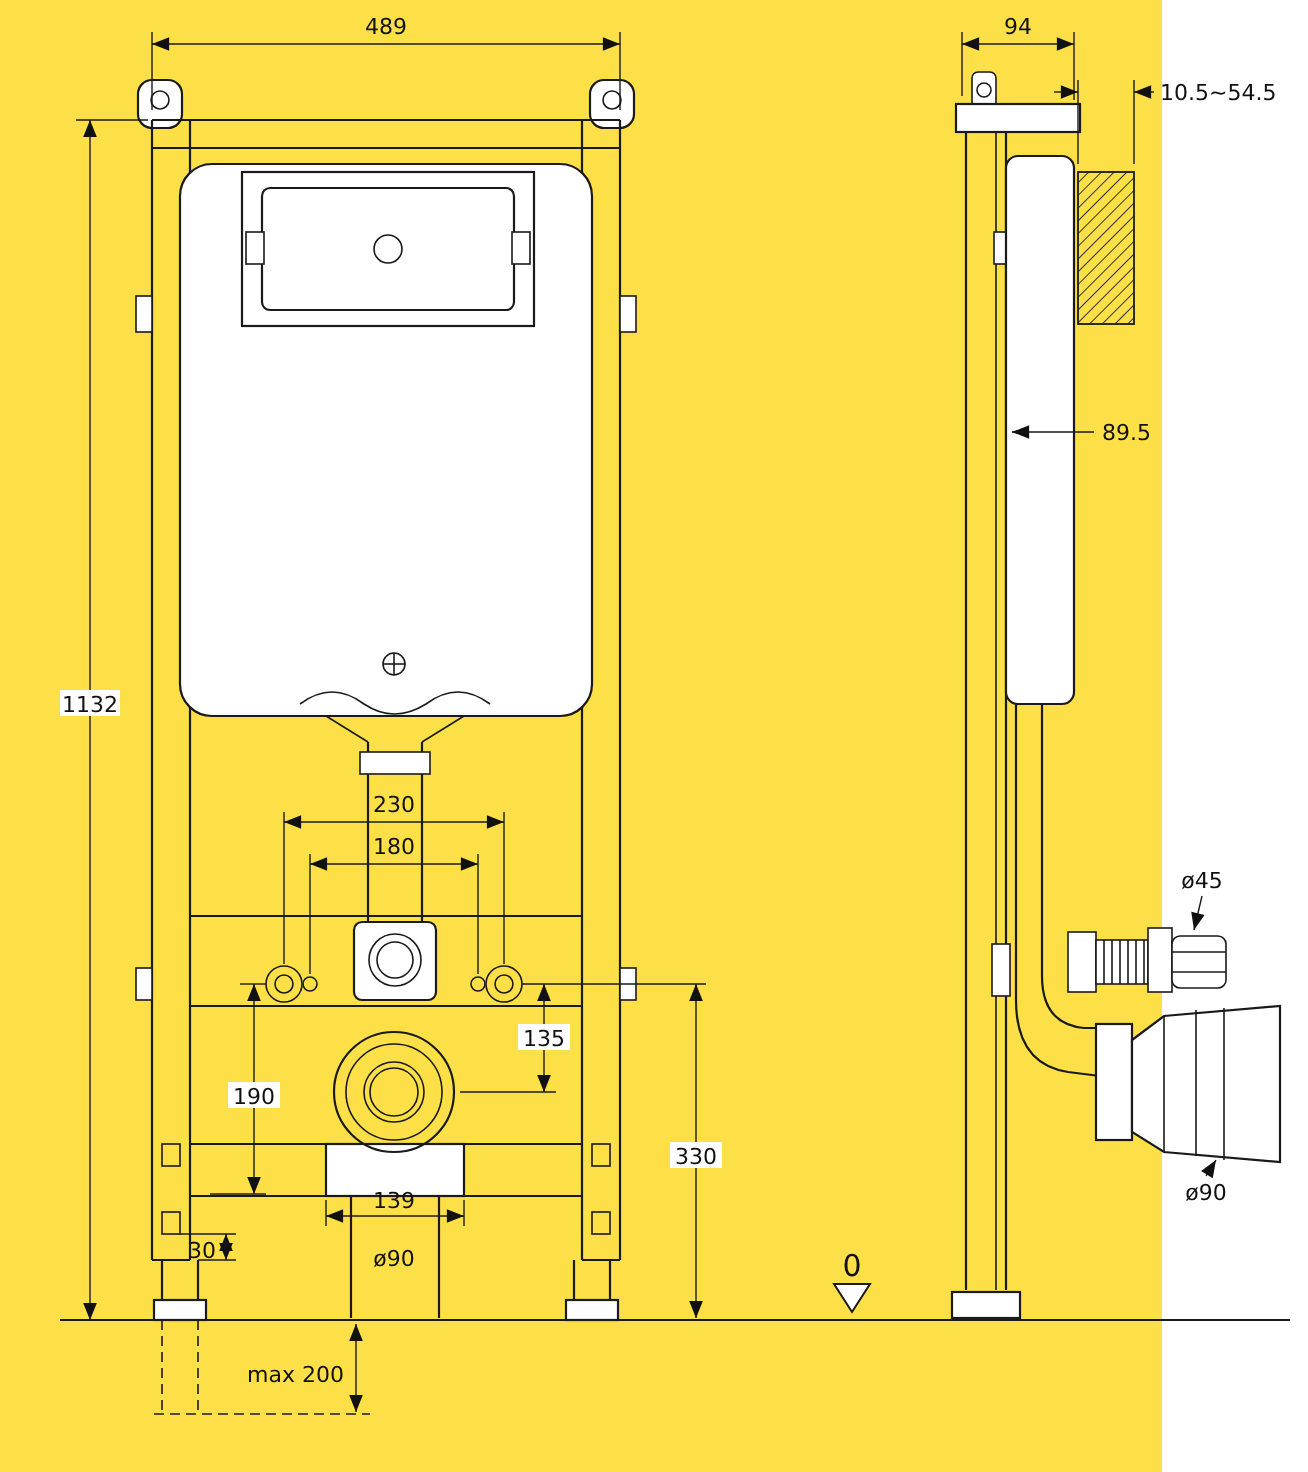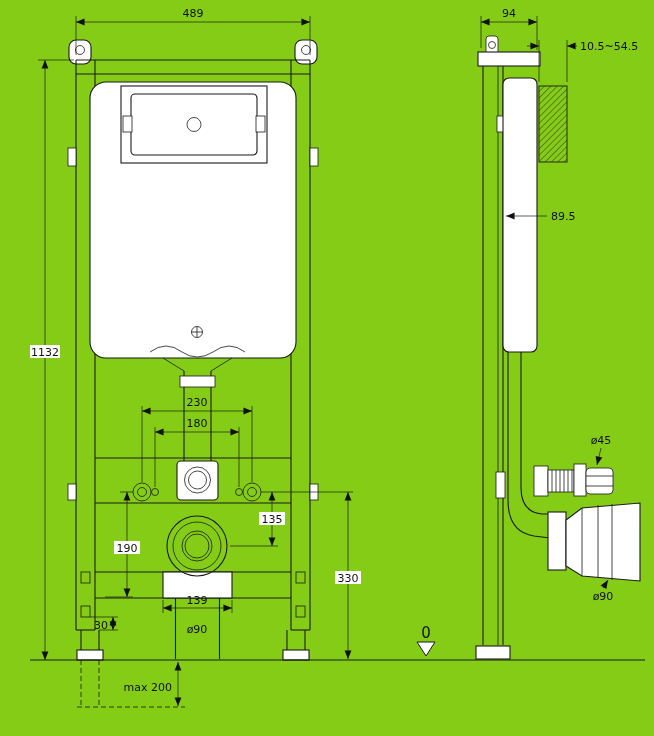--- a/index.html
+++ b/index.html
@@ -1,16 +1,16 @@
 <!DOCTYPE html>
 <html><head>
 <meta charset="utf-8">
 <style>
   html,body{margin:0;padding:0;background:#ffffff;}
-  .stage{width:654px;height:736px;background:#84cc16;position:relative;font-family:"DejaVu Sans",sans-serif;}
+  .stage{width:581px;height:736px;background:#fde047;position:relative;font-family:"DejaVu Sans",sans-serif;}
   svg{display:block;}
   
   .o{fill:none;stroke:#1a1a1a;stroke-width:1.1;}
   .t{fill:none;stroke:#1a1a1a;stroke-width:0.8;}
   .w{fill:#ffffff;stroke:#1a1a1a;stroke-width:1.1;}
   .wt{fill:#ffffff;stroke:#1a1a1a;stroke-width:0.8;}
   
   .dim,.ext{fill:none;stroke:#1a1a1a;stroke-width:0.7;}
   .dash{stroke-dasharray:5 3;}
   text{font-family:"DejaVu Sans",sans-serif;font-size:11px;fill:#111;}

